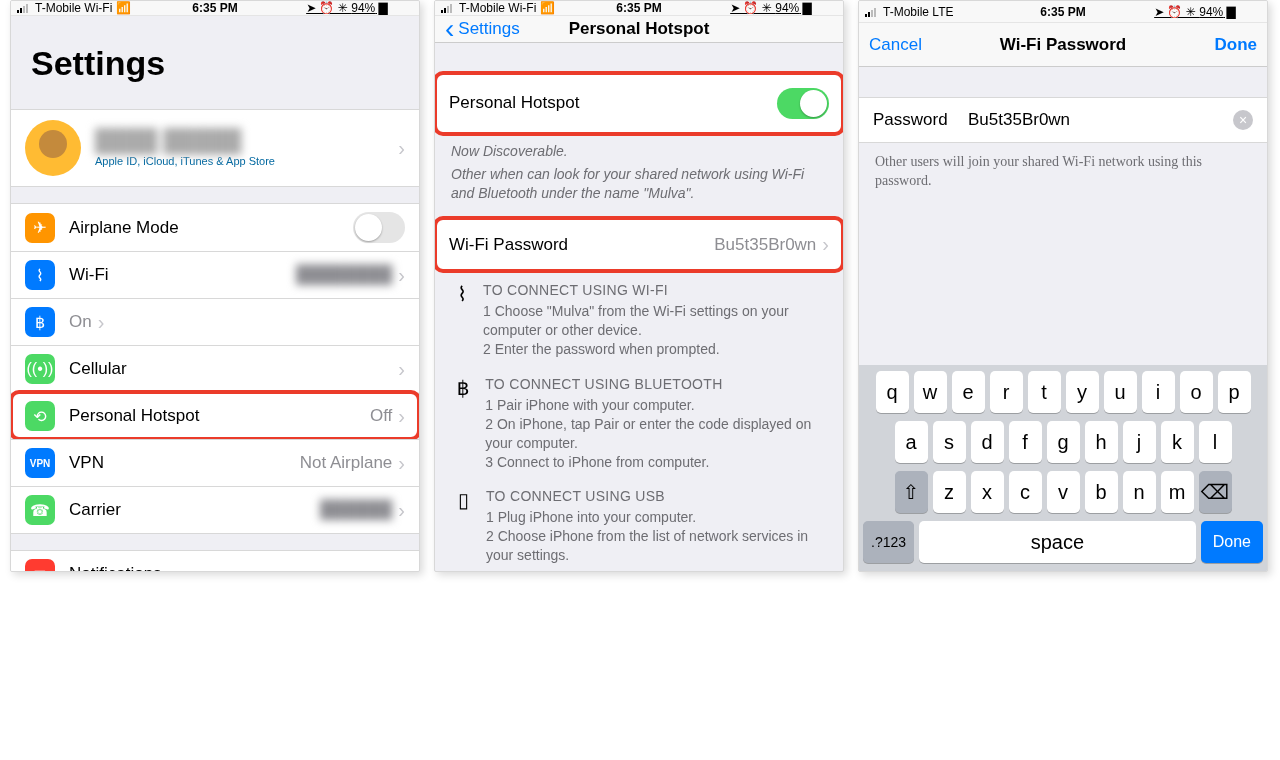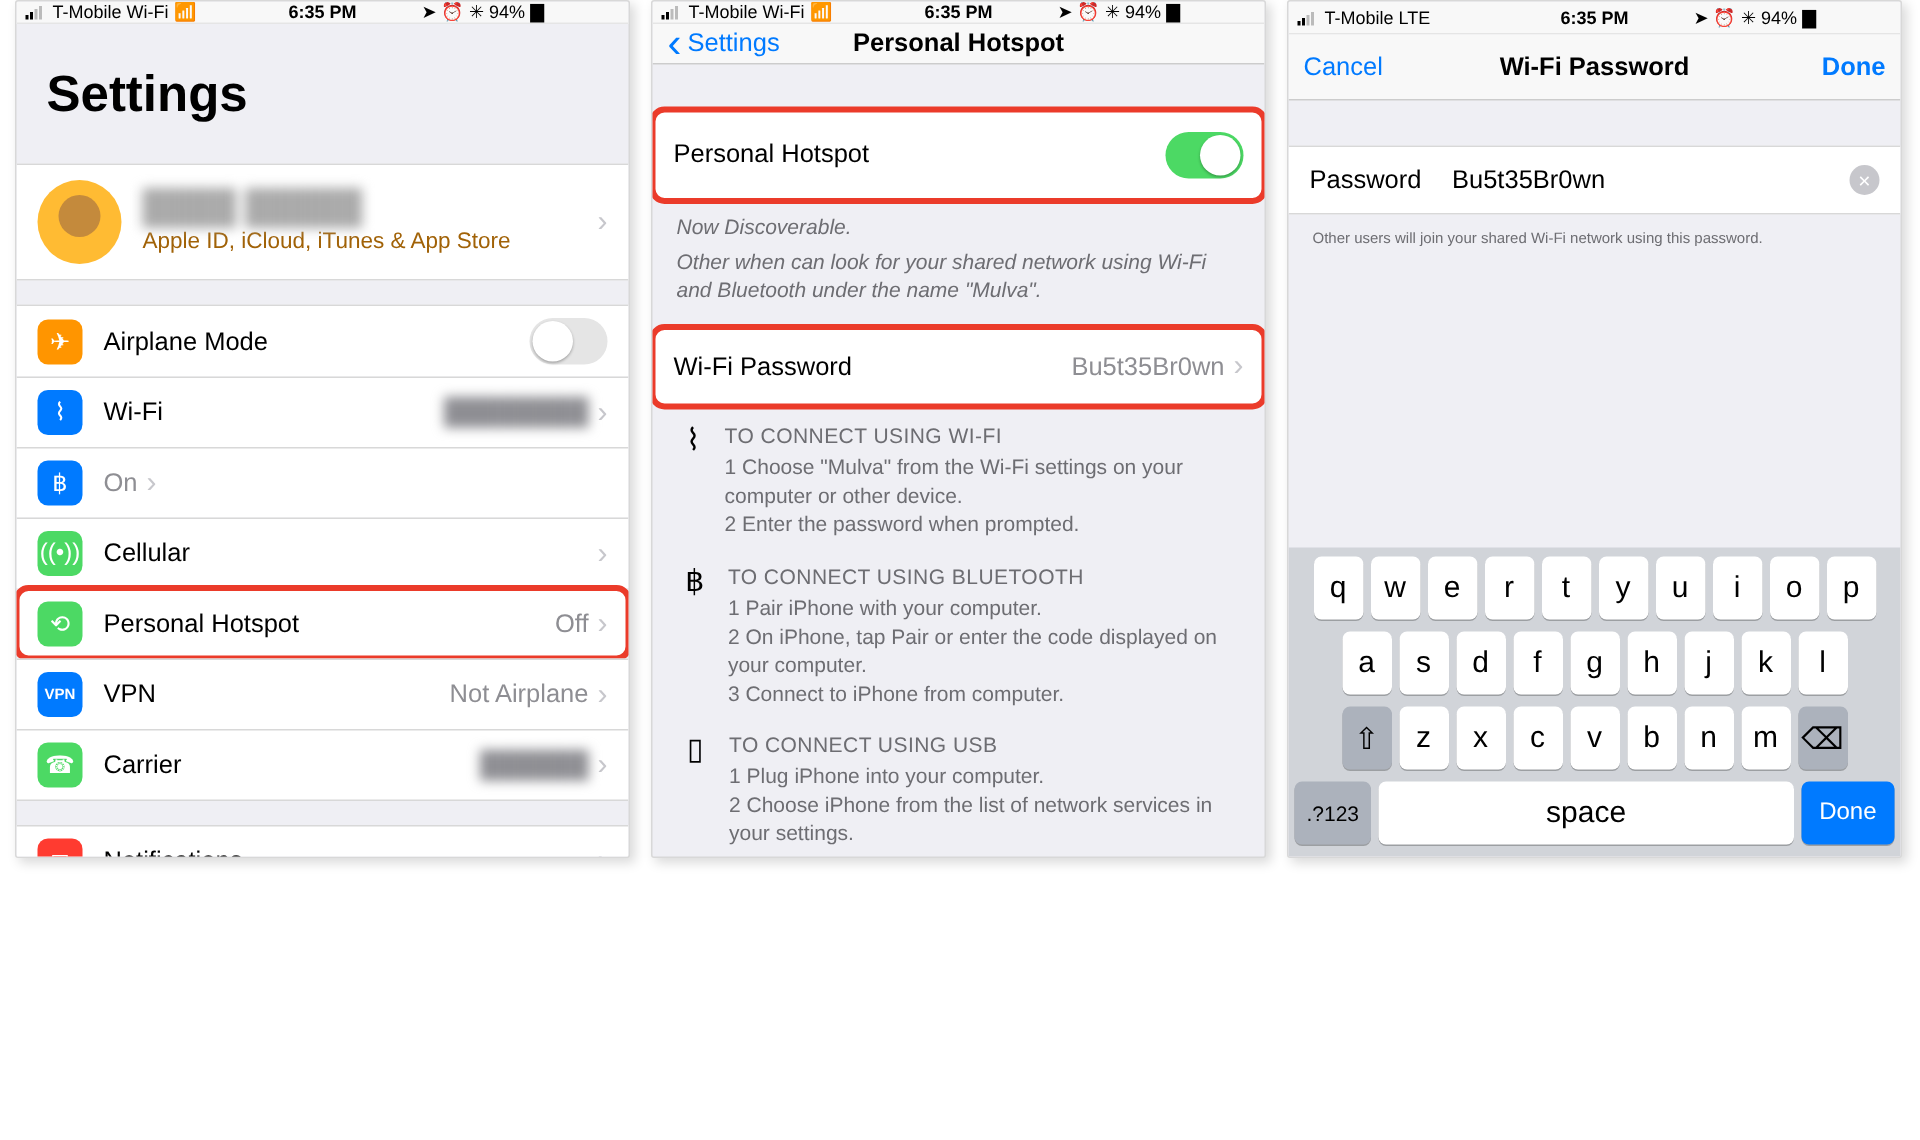--- a/index.html
+++ b/index.html
@@ -31,21 +31,21 @@
     background:#f8f8f8;
     border-bottom:1px solid #e5e5e5;
     display:flex;
     align-items:center;
     font-size:12px;
     padding:0 6px;
     color:#000;
   }
   .statusbar .sb-left{flex:1;display:flex;align-items:center;gap:4px;}
   .statusbar .sb-center{flex:1;text-align:center;font-weight:600;}
-  .statusbar .sb-right{flex:1;text-align:left;}
+  .statusbar .sb-right{flex:1;text-align:center;text-decoration:underline;}
   .signal-bars{display:inline-block;width:14px;height:10px;position:relative;}
   .signal-bars span{position:absolute;bottom:0;width:2px;background:#000;}
   .signal-bars span:nth-child(1){left:0;height:3px;}
   .signal-bars span:nth-child(2){left:3px;height:5px;}
   .signal-bars span:nth-child(3){left:6px;height:7px;background:#bbb;}
   .signal-bars span:nth-child(4){left:9px;height:9px;background:#bbb;}
   
   .navbar{
     height:44px;
     background:#f8f8f8;
@@ -72,21 +72,21 @@
     border-top:1px solid #d8d8d8;
     font-size:17px;
     position:relative;
   }
   .group .cell:last-child{border-bottom:1px solid #d8d8d8;}
   .cell .icon{width:30px;height:30px;border-radius:7px;margin-right:14px;display:flex;align-items:center;justify-content:center;font-size:16px;color:#fff;}
   .cell .label{flex:1;color:#000;}
   .cell .value{color:#8e8e93;margin-right:6px;font-size:17px;}
   .cell .chev{color:#c7c7cc;font-size:20px;}
   .cell.tall{padding:10px 14px;}
-  .subtitle{font-size:15px;color:#a16207;line-height:1.3;}
+  .subtitle{font-size:11px;color:#0369a1;line-height:1.3;}
   .profile-name{font-size:22px;}
   .blur{filter:blur(4px);color:#aaa;}
   .avatar{width:56px;height:56px;border-radius:28px;background:#ffbb33;margin-right:14px;position:relative;overflow:hidden;}
   .avatar::after{content:"";position:absolute;left:14px;top:10px;width:28px;height:28px;border-radius:50%;background:#c48a3c;}
   
   .toggle{width:52px;height:31px;border-radius:16px;background:#4cd964;position:relative;}
   .toggle.off{background:#e5e5e5;}
   .toggle::after{content:"";position:absolute;width:27px;height:27px;background:#fff;border-radius:50%;top:2px;right:2px;box-shadow:0 1px 2px rgba(0,0,0,0.3);}
   .toggle.off::after{left:2px;right:auto;}
   
@@ -103,21 +103,21 @@
   .key{background:#fff;border-radius:5px;min-width:33px;height:42px;display:flex;align-items:center;justify-content:center;font-size:20px;box-shadow:0 1px 0 rgba(0,0,0,0.25);}
   .key.wide{flex:1;}
   .key.gray{background:#acb2bc;}
   .key.blue{background:#007aff;color:#fff;font-size:16px;padding:0 12px;}
   .key.fn{font-size:14px;padding:0 8px;}
   
   .inputcell{background:#fff;display:flex;align-items:flex-end;padding:12px 14px;border-top:1px solid #d8d8d8;border-bottom:1px solid #d8d8d8;font-size:17px;margin-top:30px;}
   .inputcell .pwlabel{width:95px;}
   .inputcell .pwval{flex:1;color:#000;}
   .inputcell .clear{width:20px;height:20px;border-radius:10px;background:#c7c7cc;color:#fff;display:flex;align-items:center;justify-content:center;font-size:14px;}
-  .desc3{font-size:10px;color:#6d6d72;padding:10px 16px;line-height:1.35;}
+  .desc3{font-size:14px;color:#6d6d72;padding:10px 16px;line-height:1.35;font-family:Liberation Serif, serif;}
 </style>
 </head>
 <body>
 
 <div class="screen">
   <div class="statusbar">
     <div class="sb-left">
       <span class="signal-bars">
           <span></span>
           <span></span>

